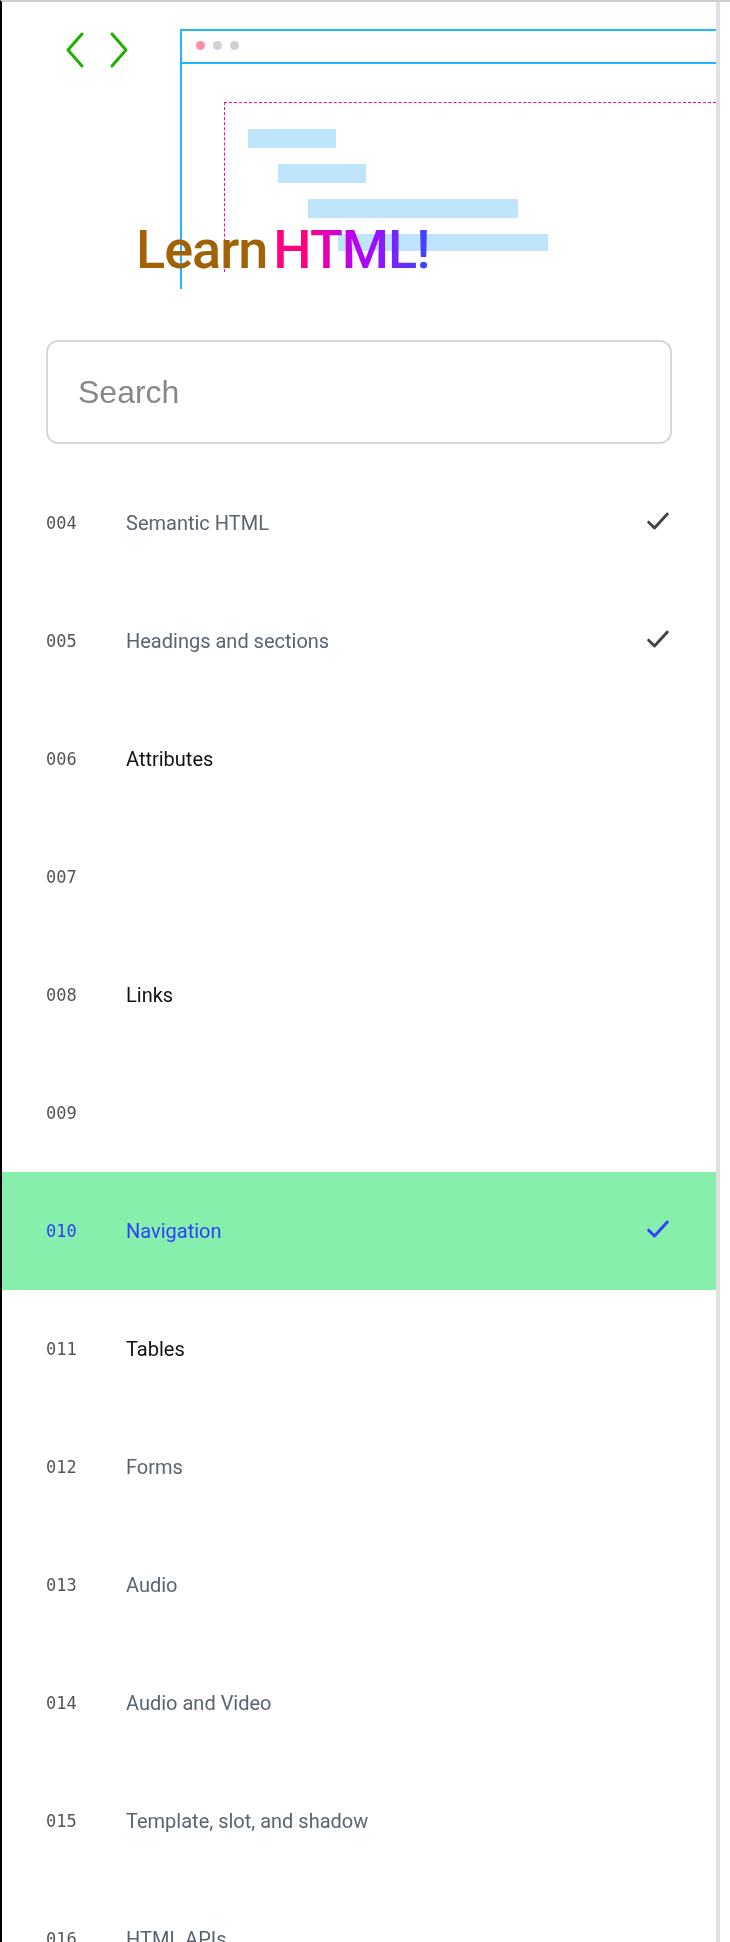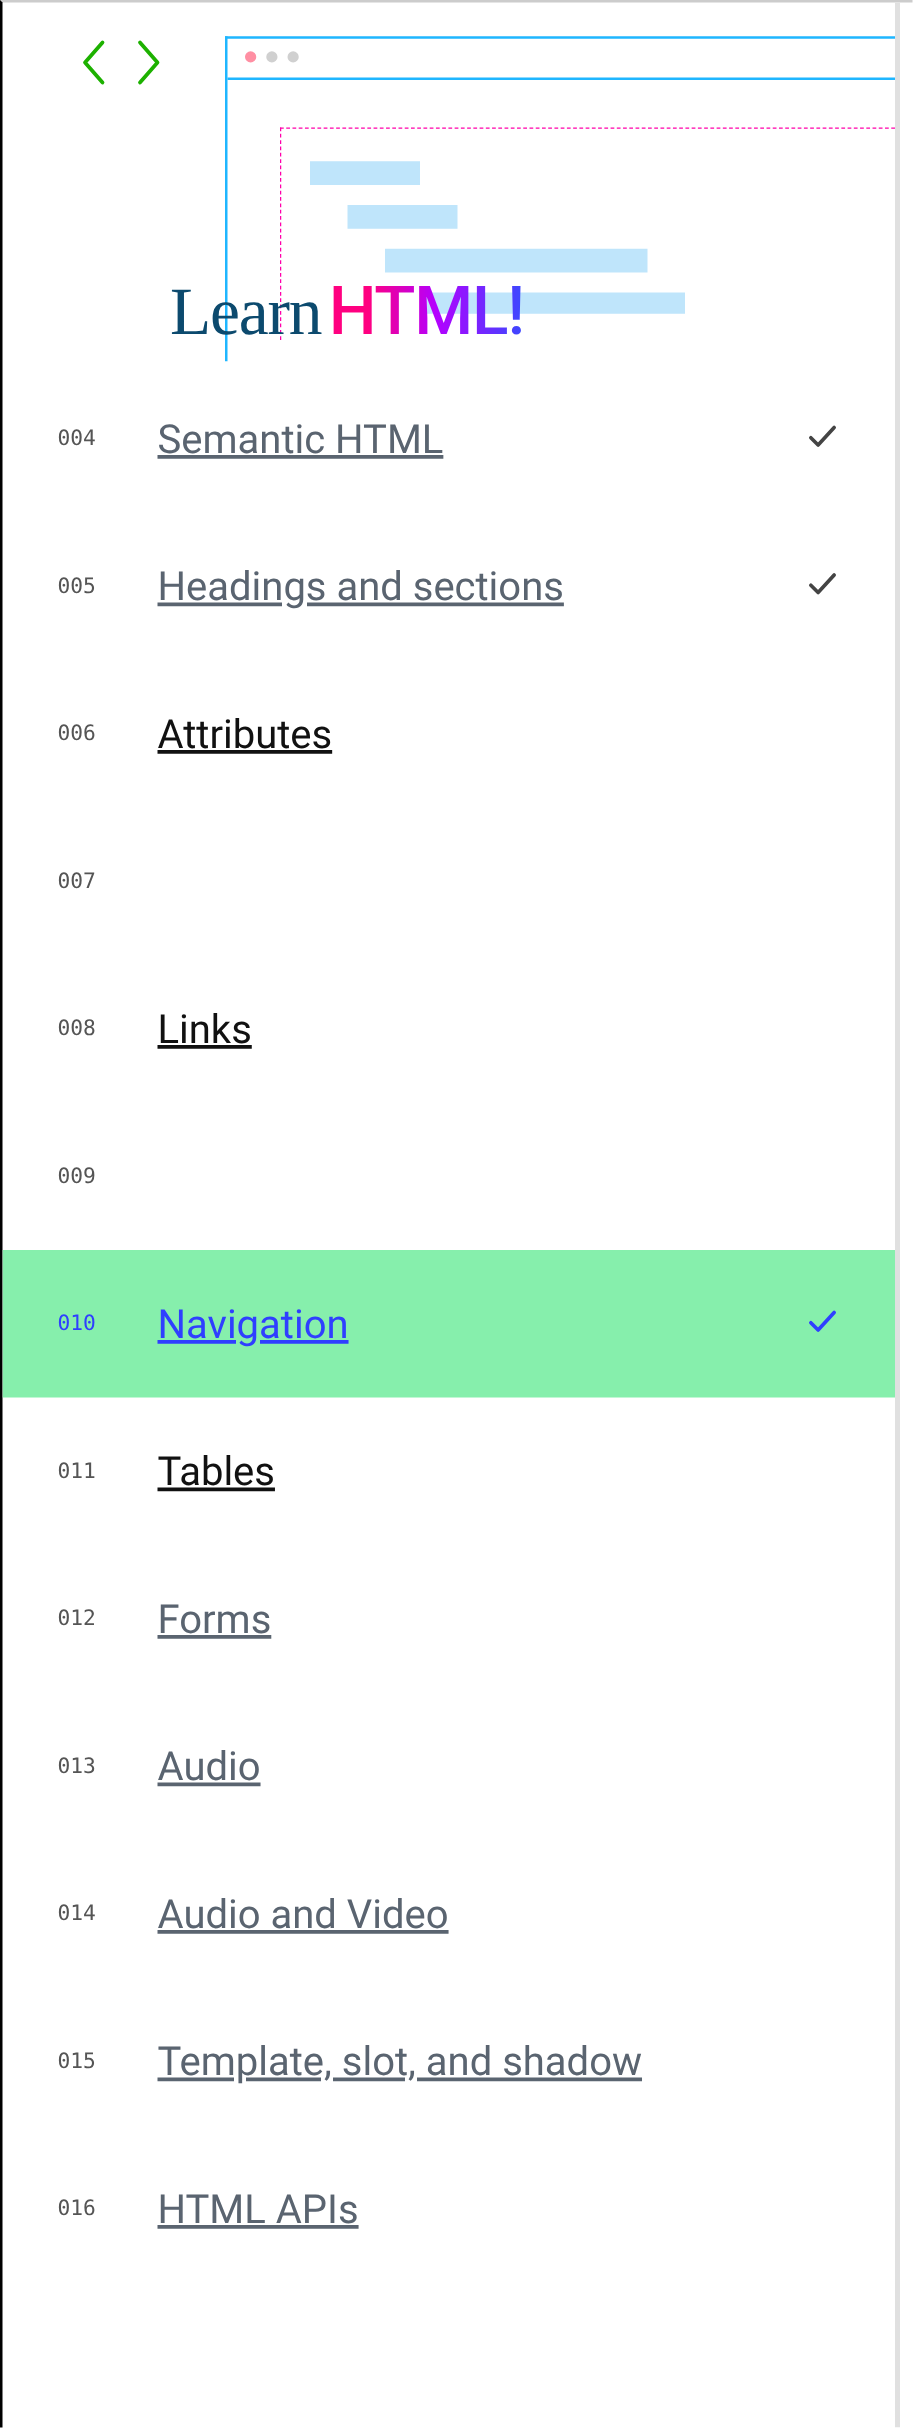--- a/index.html
+++ b/index.html
@@ -92,21 +92,21 @@
 
   .hero-title {
     position: absolute;
     top: 216px;
     left: 134px;
     font-size: 54px;
     font-weight: 500;
     z-index: 4;
     letter-spacing: -1px;
   }
-  .hero-title .learn { color:#0c4a6e; margin-right:6px;font-family:Liberation Serif, serif;}
+  .hero-title .learn { color:#a16207; margin-right:6px;}
   .hero-title .html {
     background: linear-gradient(90deg, #ff0080 0%, #ff0080 20%, #b400ff 55%, #3a49ff 100%);
     -webkit-background-clip: text;
     background-clip: text;
     color: transparent;
     font-weight: 500;
   }
 
   
   .search-wrap {
@@ -133,24 +133,23 @@
     cursor: pointer;
   }
   .toc-item .num {
     width: 80px;
     font-family: ui-monospace, "SF Mono", Menlo, Consolas, monospace;
     font-size: 17px;
     color: #555;
   }
   .toc-item .label {
     flex: 1;
-    font-size: 32px;
+    font-size: 20px;
     line-height: 1.2;
     color: #111;
-    text-decoration: underline;
   }
   .toc-item.visited .num { color:#555; }
   .toc-item.visited .label { color:#5a6470; }
   .toc-item.active { background:#86efac; }
   .toc-item.active .num,
   .toc-item.active .label { color:#2f3fff; }
   .toc-item .check {
     width: 28px; height: 28px;
     color:#444;
   }
@@ -191,20 +190,23 @@
         <div></div>
         <div></div>
         <div></div>
     </div>
 
     <div class="hero-title">
       <span class="learn">Learn</span><span class="html">HTML!</span>
     </div>
   </div>
 
+  <div class="search-wrap">
+    <input class="search-input" type="text" placeholder="Search" style="">
+  </div>
 
   <ul class="toc-list" id="toc">
       <li class="toc-item visited">
         <span class="num">004</span>
         <span class="label">Semantic HTML</span>
         <span><svg class="check" viewBox="0 0 24 24" fill="none" stroke="currentColor" stroke-width="2.5" stroke-linecap="round" stroke-linejoin="round">
             <polyline points="4,13 9,18 20,6"></polyline>
           </svg></span>
       </li>
       <li class="toc-item visited">

